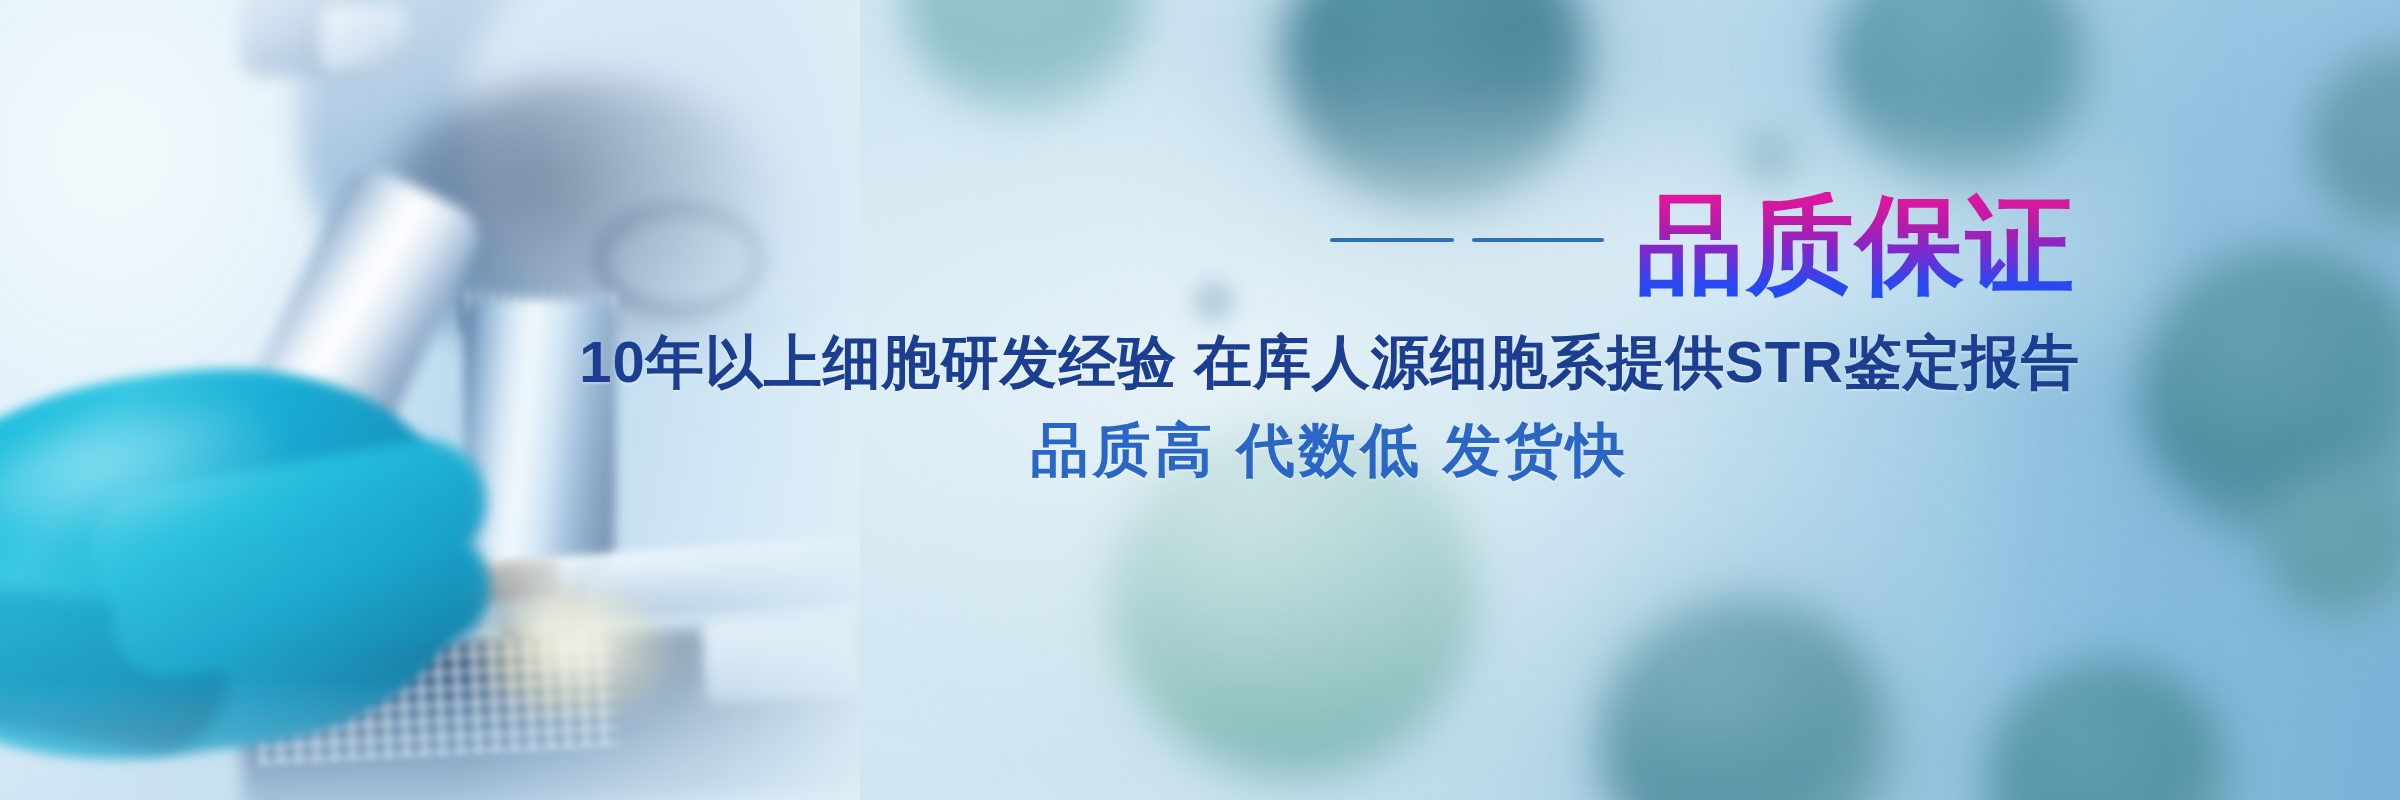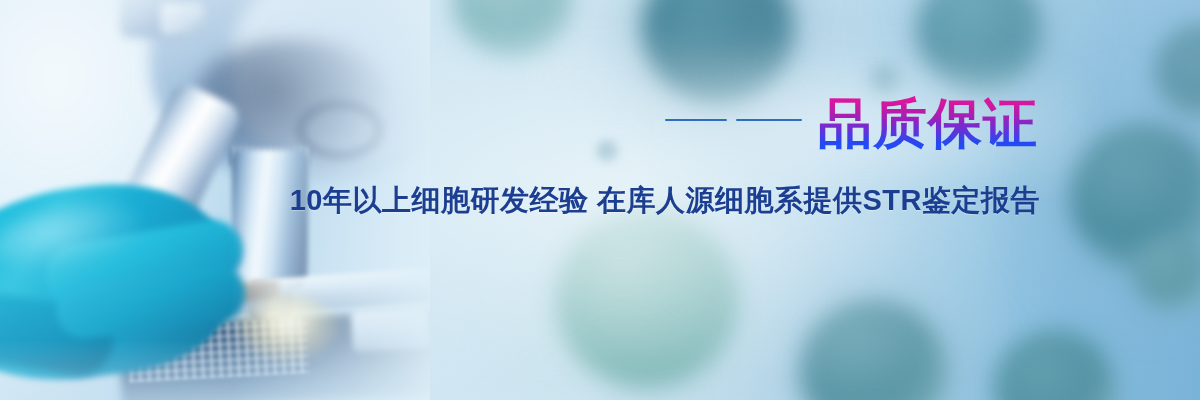--- a/index.html
+++ b/index.html
@@ -329,21 +329,21 @@
       #e3159f 0%, #d5189f 12%, #b71ca9 30%,
       #8726c6 50%, #5a36dd 68%, #2c46ef 84%, #1a4ff9 100%);
     -webkit-background-clip:text;
     background-clip:text;
     color:transparent;
     -webkit-text-fill-color:transparent;
     white-space:nowrap;
   }
 
   .lines{
-    position:absolute; right:160px; top:178px;
+    position:absolute; right:160px; top:160px;
     text-align:center;
     white-space:nowrap;
   }
   .line{
     font-size:29px;
     font-weight:bold;
     letter-spacing:.5px;
     line-height:1.52;
     color:#1b3f93;
     text-shadow:0 1px 1px rgba(255,255,255,.35);
@@ -417,16 +417,17 @@
     <div class="headline">
       <div class="rules">
         <span class="rule r1"></span>
         <span class="rule r2"></span>
       </div>
       <div class="title">品质保证</div>
     </div>
 
     <div class="lines">
       <div class="line l1">10年以上细胞研发经验 在库人源细胞系提供STR鉴定报告</div>
+      <div class="line l3">品质高  代数低  发货快</div>
     </div>
 
   </div>
 </div>
 
 </body></html>

